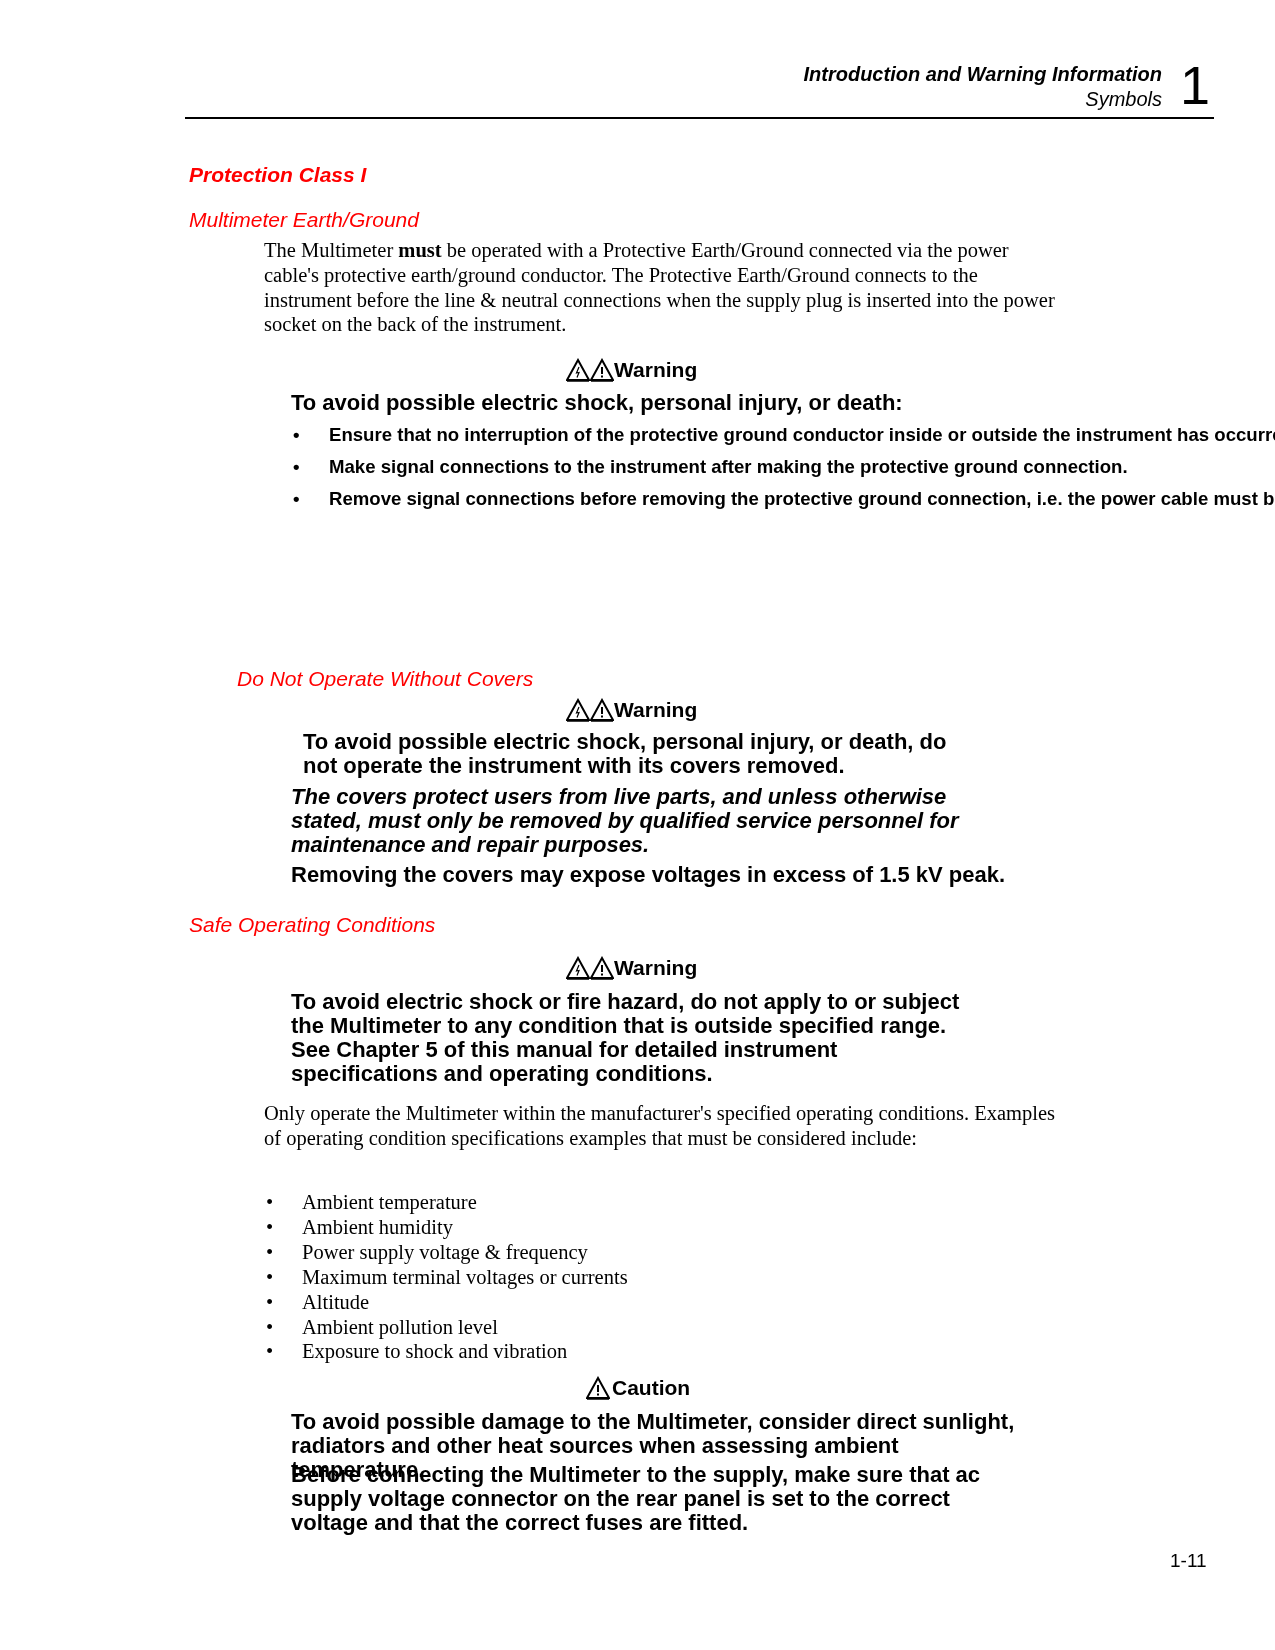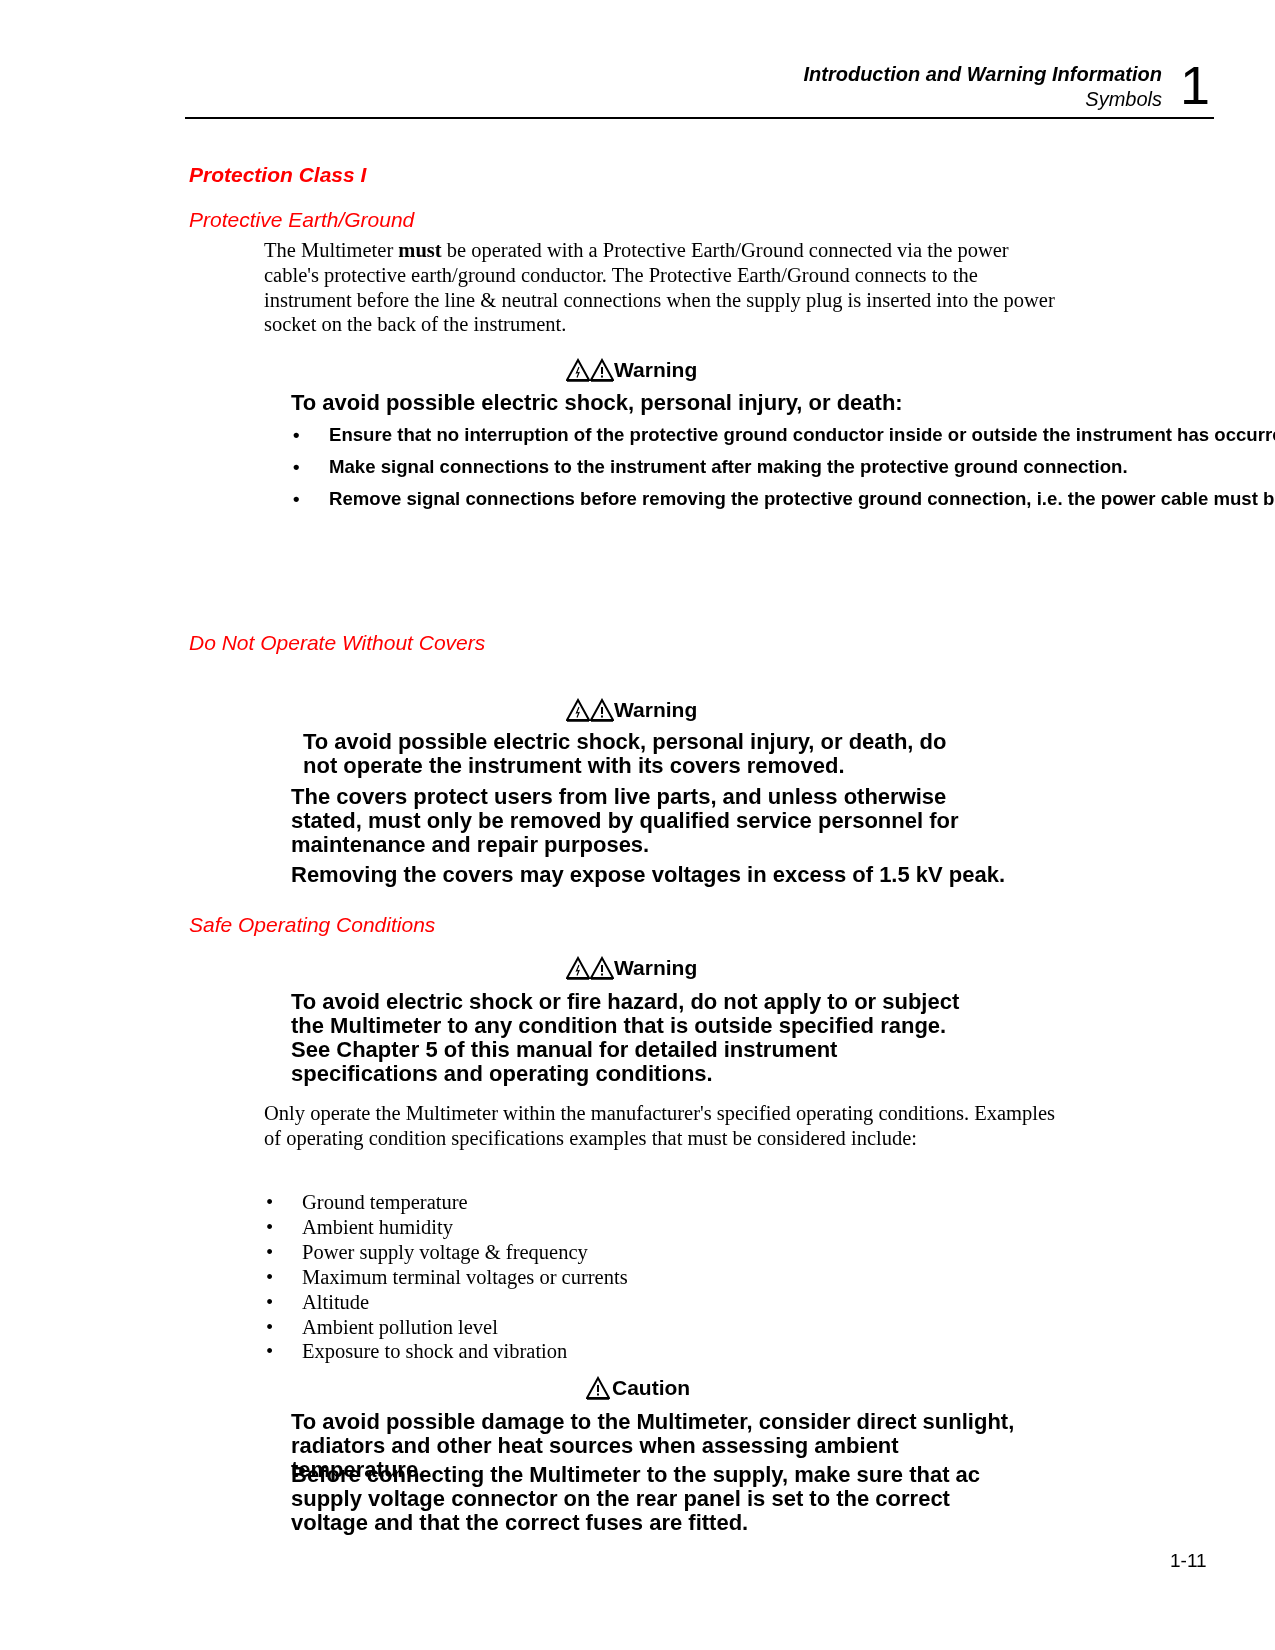--- a/index.html
+++ b/index.html
@@ -34,21 +34,21 @@
 </head>
 <body>
 
 <div class="abs sans hdr-title">Introduction and Warning Information</div>
 <div class="abs sans hdr-sub">Symbols</div>
 <div class="abs sans hdr-chapter">1</div>
 <div class="abs hdr-rule"></div>
 
 <div class="abs sans h2" style="top:163px;">Protection Class I</div>
 
-<div class="abs sans h3" style="top:208px;">Protective Earth/Ground</div>
+<div class="abs sans h3" style="top:208px;">Multimeter Earth/Ground</div>
 <div class="abs serif para" style="top:238px; width:800px;"><span>The Multimeter </span><b>must</b><span> be operated with a Protective Earth/Ground connected via the power cable's protective earth/ground conductor. The Protective Earth/Ground connects to the instrument before the line &amp; neutral connections when the supply plug is inserted into the power socket on the back of the instrument.</span></div>
 
 <div class="abs sans wbox-title" style="left:566px; top:358px;">
   <span>
     <svg width="24" height="24" viewBox="0 0 24 24">
         <path d="M12 2 L23 22 L1 22 Z" fill="none" stroke="#000" stroke-width="2"></path>
         <line x1="1" y1="23" x2="23" y2="23" stroke="#000" stroke-width="1.5"></line>
         <path d="M13 9 L10.5 15 L13 14.5 L11 19.5" fill="none" stroke="#000" stroke-width="1.2"></path>
       </svg>
   </span>
@@ -62,41 +62,41 @@
   </span>
   <span>Warning</span>
 </div>
 <div class="abs sans wtext" style="top:391px;">To avoid possible electric shock, personal injury, or death:</div>
 <ul class="abs sans wbullets" style="top:423px; width:700px;">
   <li><span class="dot">•</span><span>Ensure that no interruption of the protective ground conductor inside or outside the instrument has occurred. Any interruption of the protective ground is likely to make the instrument dangerous.</span></li>
   <li><span class="dot">•</span><span>Make signal connections to the instrument after making the protective ground connection.</span></li>
   <li><span class="dot">•</span><span>Remove signal connections before removing the protective ground connection, i.e. the power cable must be connected whenever signal leads are connected.</span></li>
 </ul>
 
-<div class="abs sans h3" style="top:631px;">Do Not Operate Without Covers</div>
+<div class="abs sans h3" style="top:667px;margin-left:48px;">Do Not Operate Without Covers</div>
 <div class="abs sans wbox-title" style="left:566px; top:698px;">
   <span>
     <svg width="24" height="24" viewBox="0 0 24 24">
         <path d="M12 2 L23 22 L1 22 Z" fill="none" stroke="#000" stroke-width="2"></path>
         <line x1="1" y1="23" x2="23" y2="23" stroke="#000" stroke-width="1.5"></line>
         <path d="M13 9 L10.5 15 L13 14.5 L11 19.5" fill="none" stroke="#000" stroke-width="1.2"></path>
       </svg>
   </span>
   <span>
     <svg width="24" height="24" viewBox="0 0 24 24">
         <path d="M12 2 L23 22 L1 22 Z" fill="none" stroke="#000" stroke-width="2"></path>
         <line x1="1" y1="23" x2="23" y2="23" stroke="#000" stroke-width="1.5"></line>
         <rect x="11" y="9" width="2" height="7" fill="#000"></rect>
         <rect x="11" y="17.5" width="2" height="2" fill="#000"></rect>
       </svg>
   </span>
   <span>Warning</span>
 </div>
 <div class="abs sans wtext" style="top:730px; width:670px;margin-left:12px;">To avoid possible electric shock, personal injury, or death, do not operate the instrument with its covers removed.</div>
-<div class="abs sans wtext" style="top:785px; width:700px;">The covers protect users from live parts, and unless otherwise stated, must only be removed by qualified service personnel for maintenance and repair purposes.</div>
+<div class="abs sans wtext" style="top:785px; width:700px;font-style:italic;">The covers protect users from live parts, and unless otherwise stated, must only be removed by qualified service personnel for maintenance and repair purposes.</div>
 <div class="abs sans wtext" style="top:863px; width:720px;">Removing the covers may expose voltages in excess of 1.5 kV peak.</div>
 
 <div class="abs sans h3" style="top:913px;">Safe Operating Conditions</div>
 <div class="abs sans wbox-title" style="left:566px; top:956px;">
   <span>
     <svg width="24" height="24" viewBox="0 0 24 24">
         <path d="M12 2 L23 22 L1 22 Z" fill="none" stroke="#000" stroke-width="2"></path>
         <line x1="1" y1="23" x2="23" y2="23" stroke="#000" stroke-width="1.5"></line>
         <path d="M13 9 L10.5 15 L13 14.5 L11 19.5" fill="none" stroke="#000" stroke-width="1.2"></path>
       </svg>
@@ -109,21 +109,21 @@
         <rect x="11" y="17.5" width="2" height="2" fill="#000"></rect>
       </svg>
   </span>
   <span>Warning</span>
 </div>
 <div class="abs sans wtext" style="top:990px; width:680px;">To avoid electric shock or fire hazard, do not apply to or subject the Multimeter to any condition that is outside specified range. See Chapter 5 of this manual for detailed instrument specifications and operating conditions.</div>
 
 <div class="abs serif para" style="top:1101px; width:810px;">Only operate the Multimeter within the manufacturer's specified operating conditions. Examples of operating condition specifications examples that must be considered include:</div>
 
 <ul class="abs serif plist" style="top:1190px;">
-  <li><span class="dot">•</span><span>Ground temperature</span></li>
+  <li><span class="dot">•</span><span>Ambient temperature</span></li>
   <li><span class="dot">•</span><span>Ambient humidity</span></li>
   <li><span class="dot">•</span><span>Power supply voltage &amp; frequency</span></li>
   <li><span class="dot">•</span><span>Maximum terminal voltages or currents</span></li>
   <li><span class="dot">•</span><span>Altitude</span></li>
   <li><span class="dot">•</span><span>Ambient pollution level</span></li>
   <li><span class="dot">•</span><span>Exposure to shock and vibration</span></li>
 </ul>
 
 <div class="abs sans wbox-title" style="left:586px; top:1376px; gap:2px;">
   <span>

